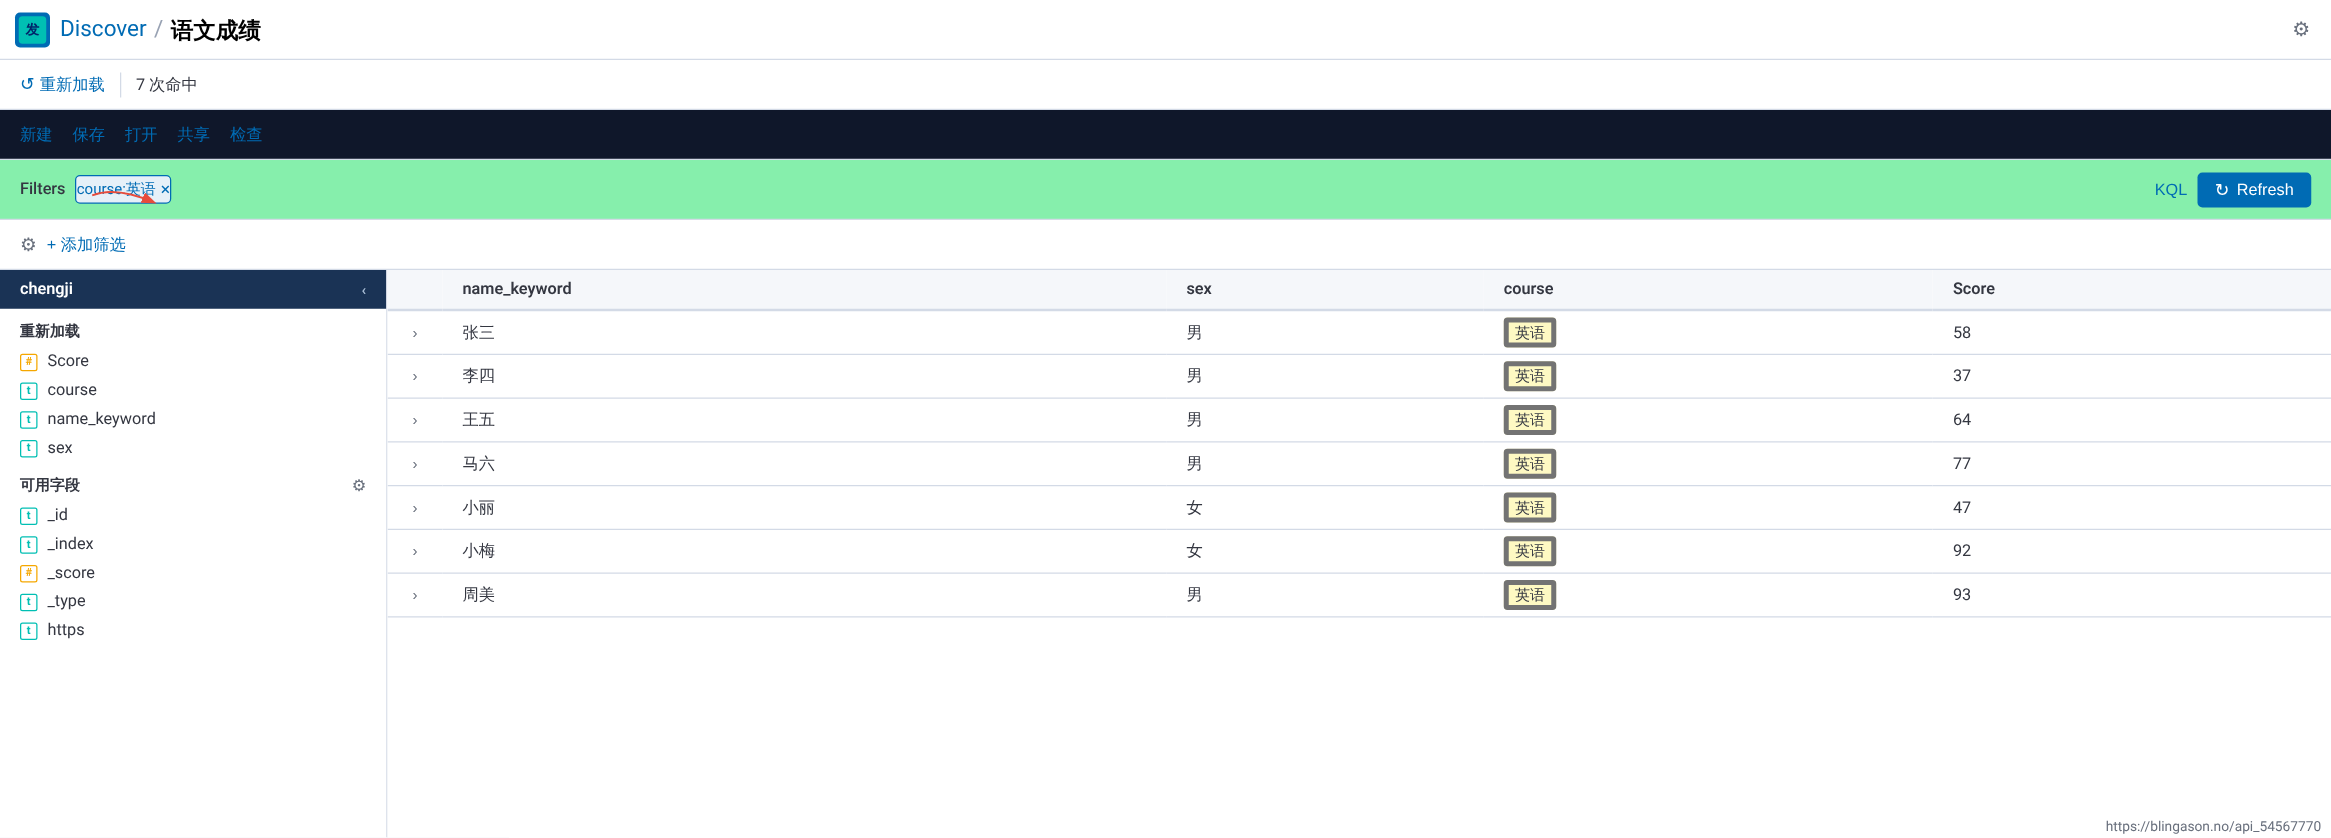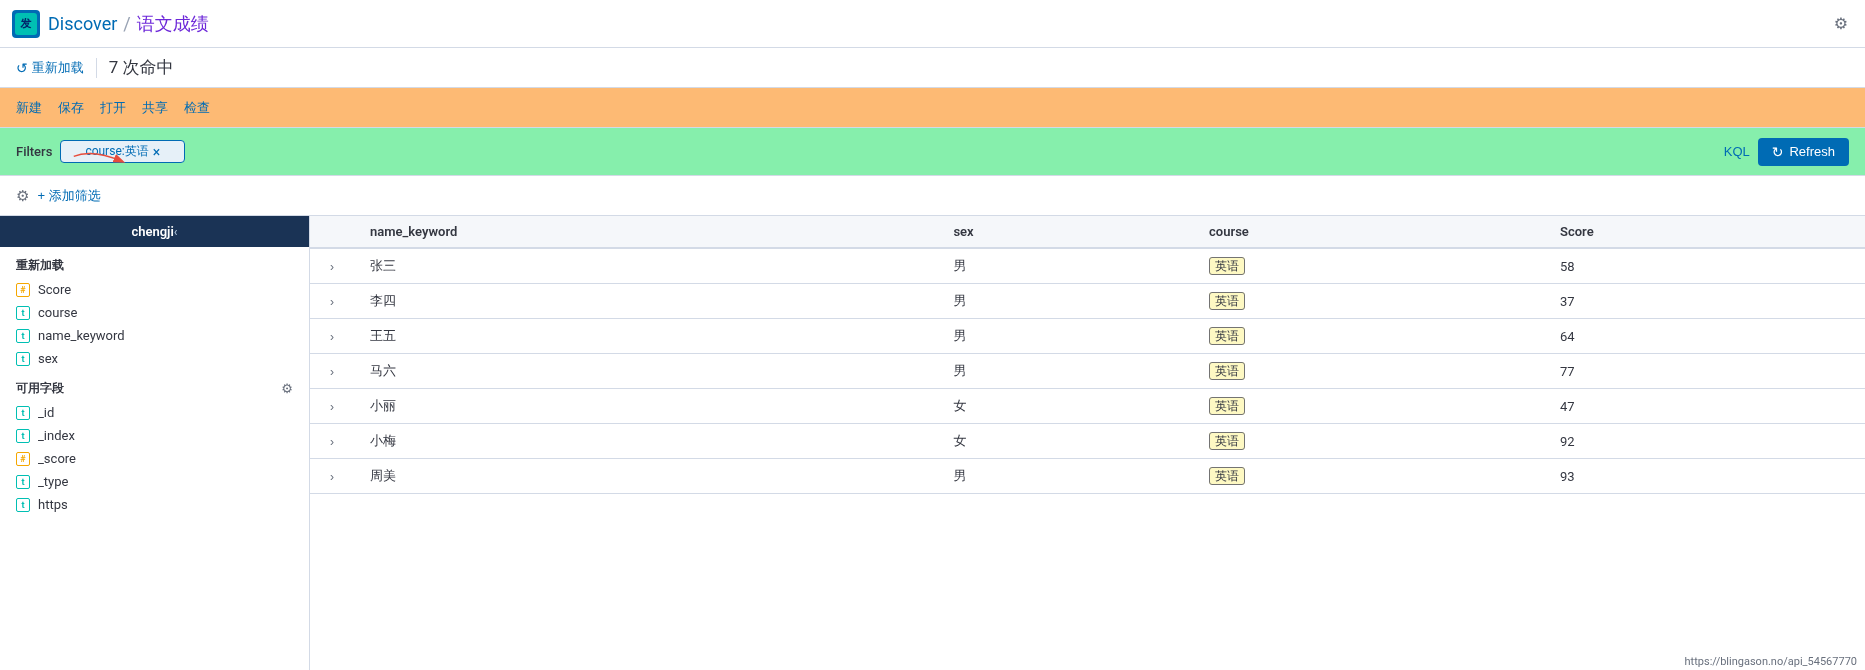--- a/index.html
+++ b/index.html
@@ -26,45 +26,45 @@
       width: 22px; height: 22px;
       background: #00bfb3;
       border-radius: 3px;
       display: flex; align-items: center; justify-content: center;
       color: #00256a; font-weight: 900; font-size: 11px;
     }
     .breadcrumb {
       display: flex; align-items: center; gap: 6px; font-size: 18px; color: #69707d;
     }
     .breadcrumb-sep { color: #98a2b3; }
-    .breadcrumb-current { color: #6d28d9; font-weight: 400; }
+    .breadcrumb-current { color: #000000; font-weight: 700; }
     .top-bar-right { margin-left: auto; display: flex; align-items: center; gap: 12px; }
     .top-bar-icon { color: #69707d; cursor: pointer; font-size: 16px; width: 24px; height: 24px; display: flex; align-items: center; justify-content: center; }
 
     
     .second-bar {
       height: 40px;
       background: #fff;
       border-bottom: 1px solid #d3dae6;
       display: flex;
       align-items: center;
       padding: 0 16px;
       gap: 4px;
     }
     .reload-btn {
       display: flex; align-items: center; gap: 4px; color: #006bb4; font-size: 13px; cursor: pointer;
     }
     .reload-icon { font-size: 14px; }
     .divider-v { width: 1px; height: 20px; background: #d3dae6; margin: 0 8px; }
-    .hit-count { font-size: 17px; color: #343741; }
+    .hit-count { font-size: 13px; color: #343741; }
 
     
     .action-bar {
       height: 40px;
-      background: #fdba74;
+      background: #0f172a;
       border-bottom: 1px solid #d3dae6;
       display: flex;
       align-items: center;
       padding: 0 16px;
       gap: 16px;
     }
     .action-btn {
       color: #006bb4; font-size: 13px; cursor: pointer; background: none; border: none; padding: 0;
     }
 
@@ -77,21 +77,21 @@
       align-items: center;
       padding: 0 16px;
       gap: 8px;
     }
     .filter-label {
       font-size: 13px; color: #343741; font-weight: 500;
     }
     .filter-tag {
       display: flex; align-items: center; gap: 4px;
       background: #e6f0f8; border: 1px solid #006bb4; border-radius: 4px;
-      padding: 2px 24px; color: #006bb4; font-size: 12px; cursor: pointer;
+      padding: 2px 0; color: #006bb4; font-size: 12px; cursor: pointer;
     }
     .filter-tag-close { font-size: 14px; color: #006bb4; }
     .arrow-indicator {
       position: relative;
       display: inline-block;
     }
     .red-arrow {
       position: absolute;
       top: 12px;
       left: 10px;
@@ -138,21 +138,21 @@
       flex-shrink: 0;
     }
     .sidebar-index {
       background: #1a3355;
       color: #fff;
       padding: 8px 16px;
       font-size: 13px;
       font-weight: 600;
       display: flex;
       align-items: center;
-      justify-content: center;
+      justify-content: space-between;
     }
     .sidebar-index-chevron { color: #a8bdd4; font-size: 12px; cursor: pointer; }
 
     .sidebar-section-title {
       padding: 10px 16px 4px;
       font-size: 12px;
       font-weight: 600;
       color: #343741;
     }
     .sidebar-field {
@@ -207,21 +207,21 @@
       font-size: 13px;
       color: #343741;
       border-bottom: 1px solid #d3dae6;
       vertical-align: middle;
     }
     .expand-btn {
       color: #69707d; cursor: pointer; font-size: 12px; background: none; border: none; padding: 0 4px;
     }
     .highlight-tag {
       background: #fef9c3;
-      border: 1px solid #737373;
+      border: 4px solid #737373;
       border-radius: 3px;
       padding: 1px 5px;
       font-size: 12px;
       color: #343741;
     }
     .status-bar {
       position: fixed;
       bottom: 0;
       right: 0;
       font-size: 11px;

